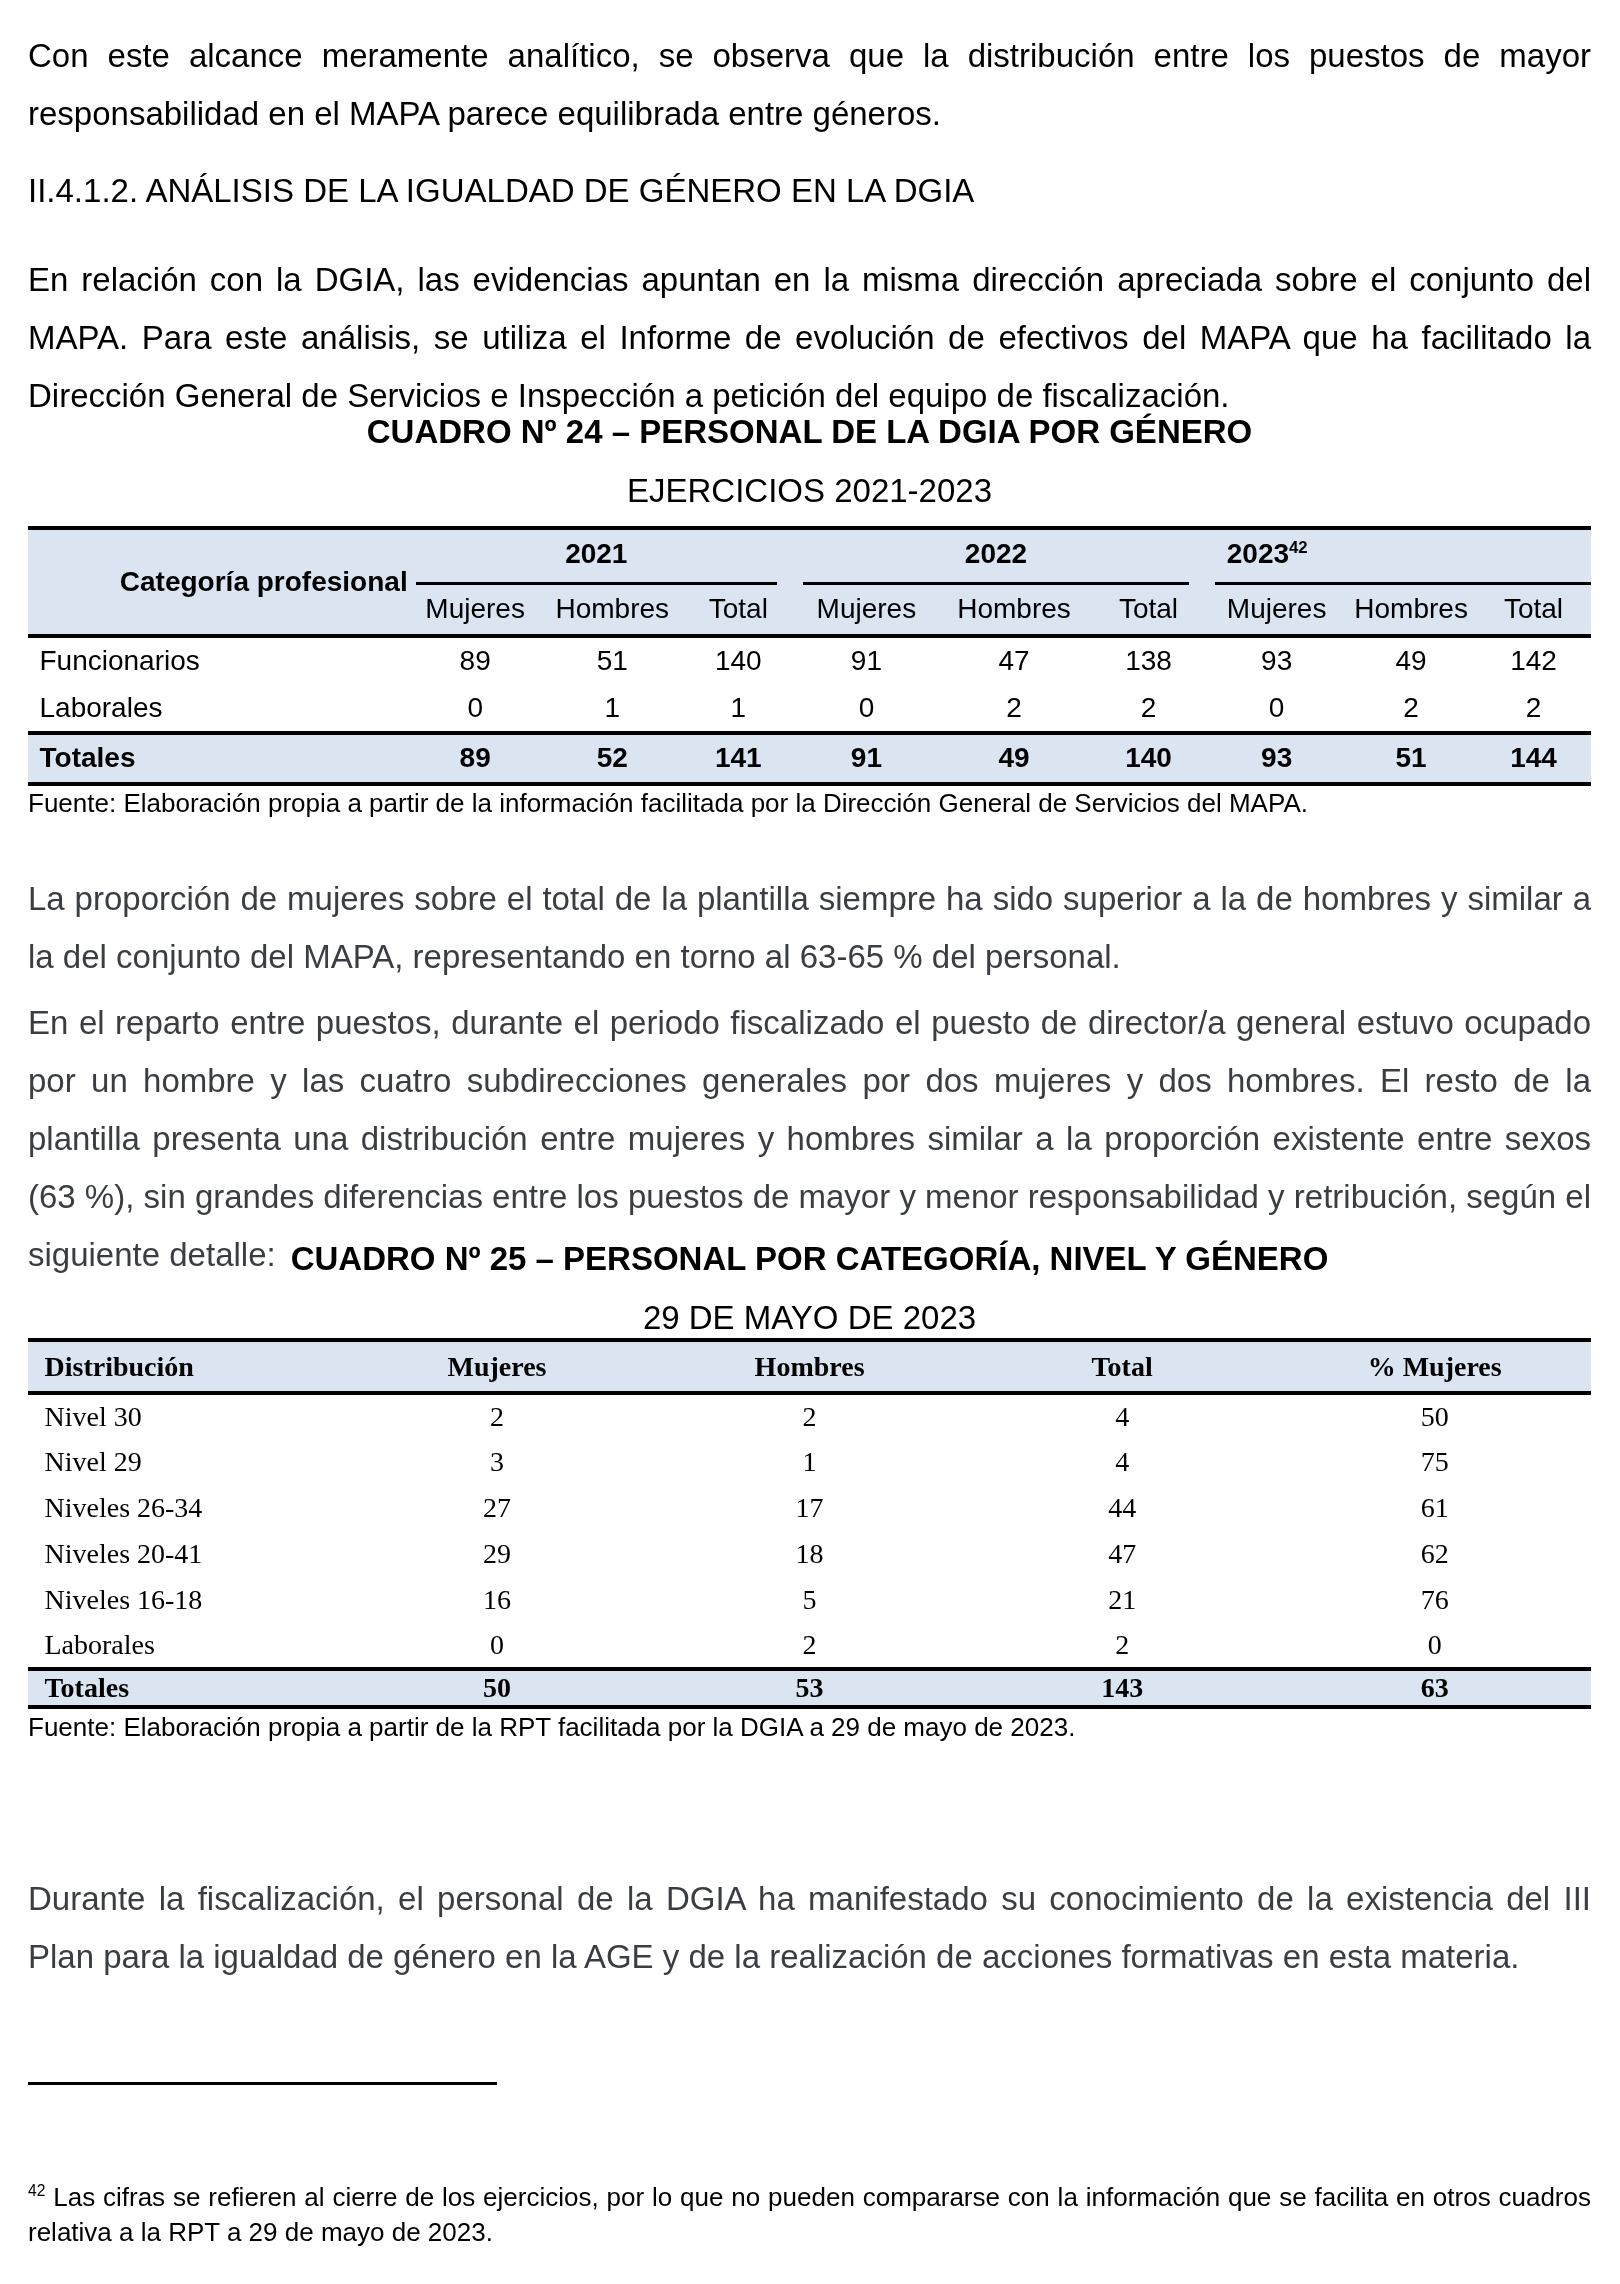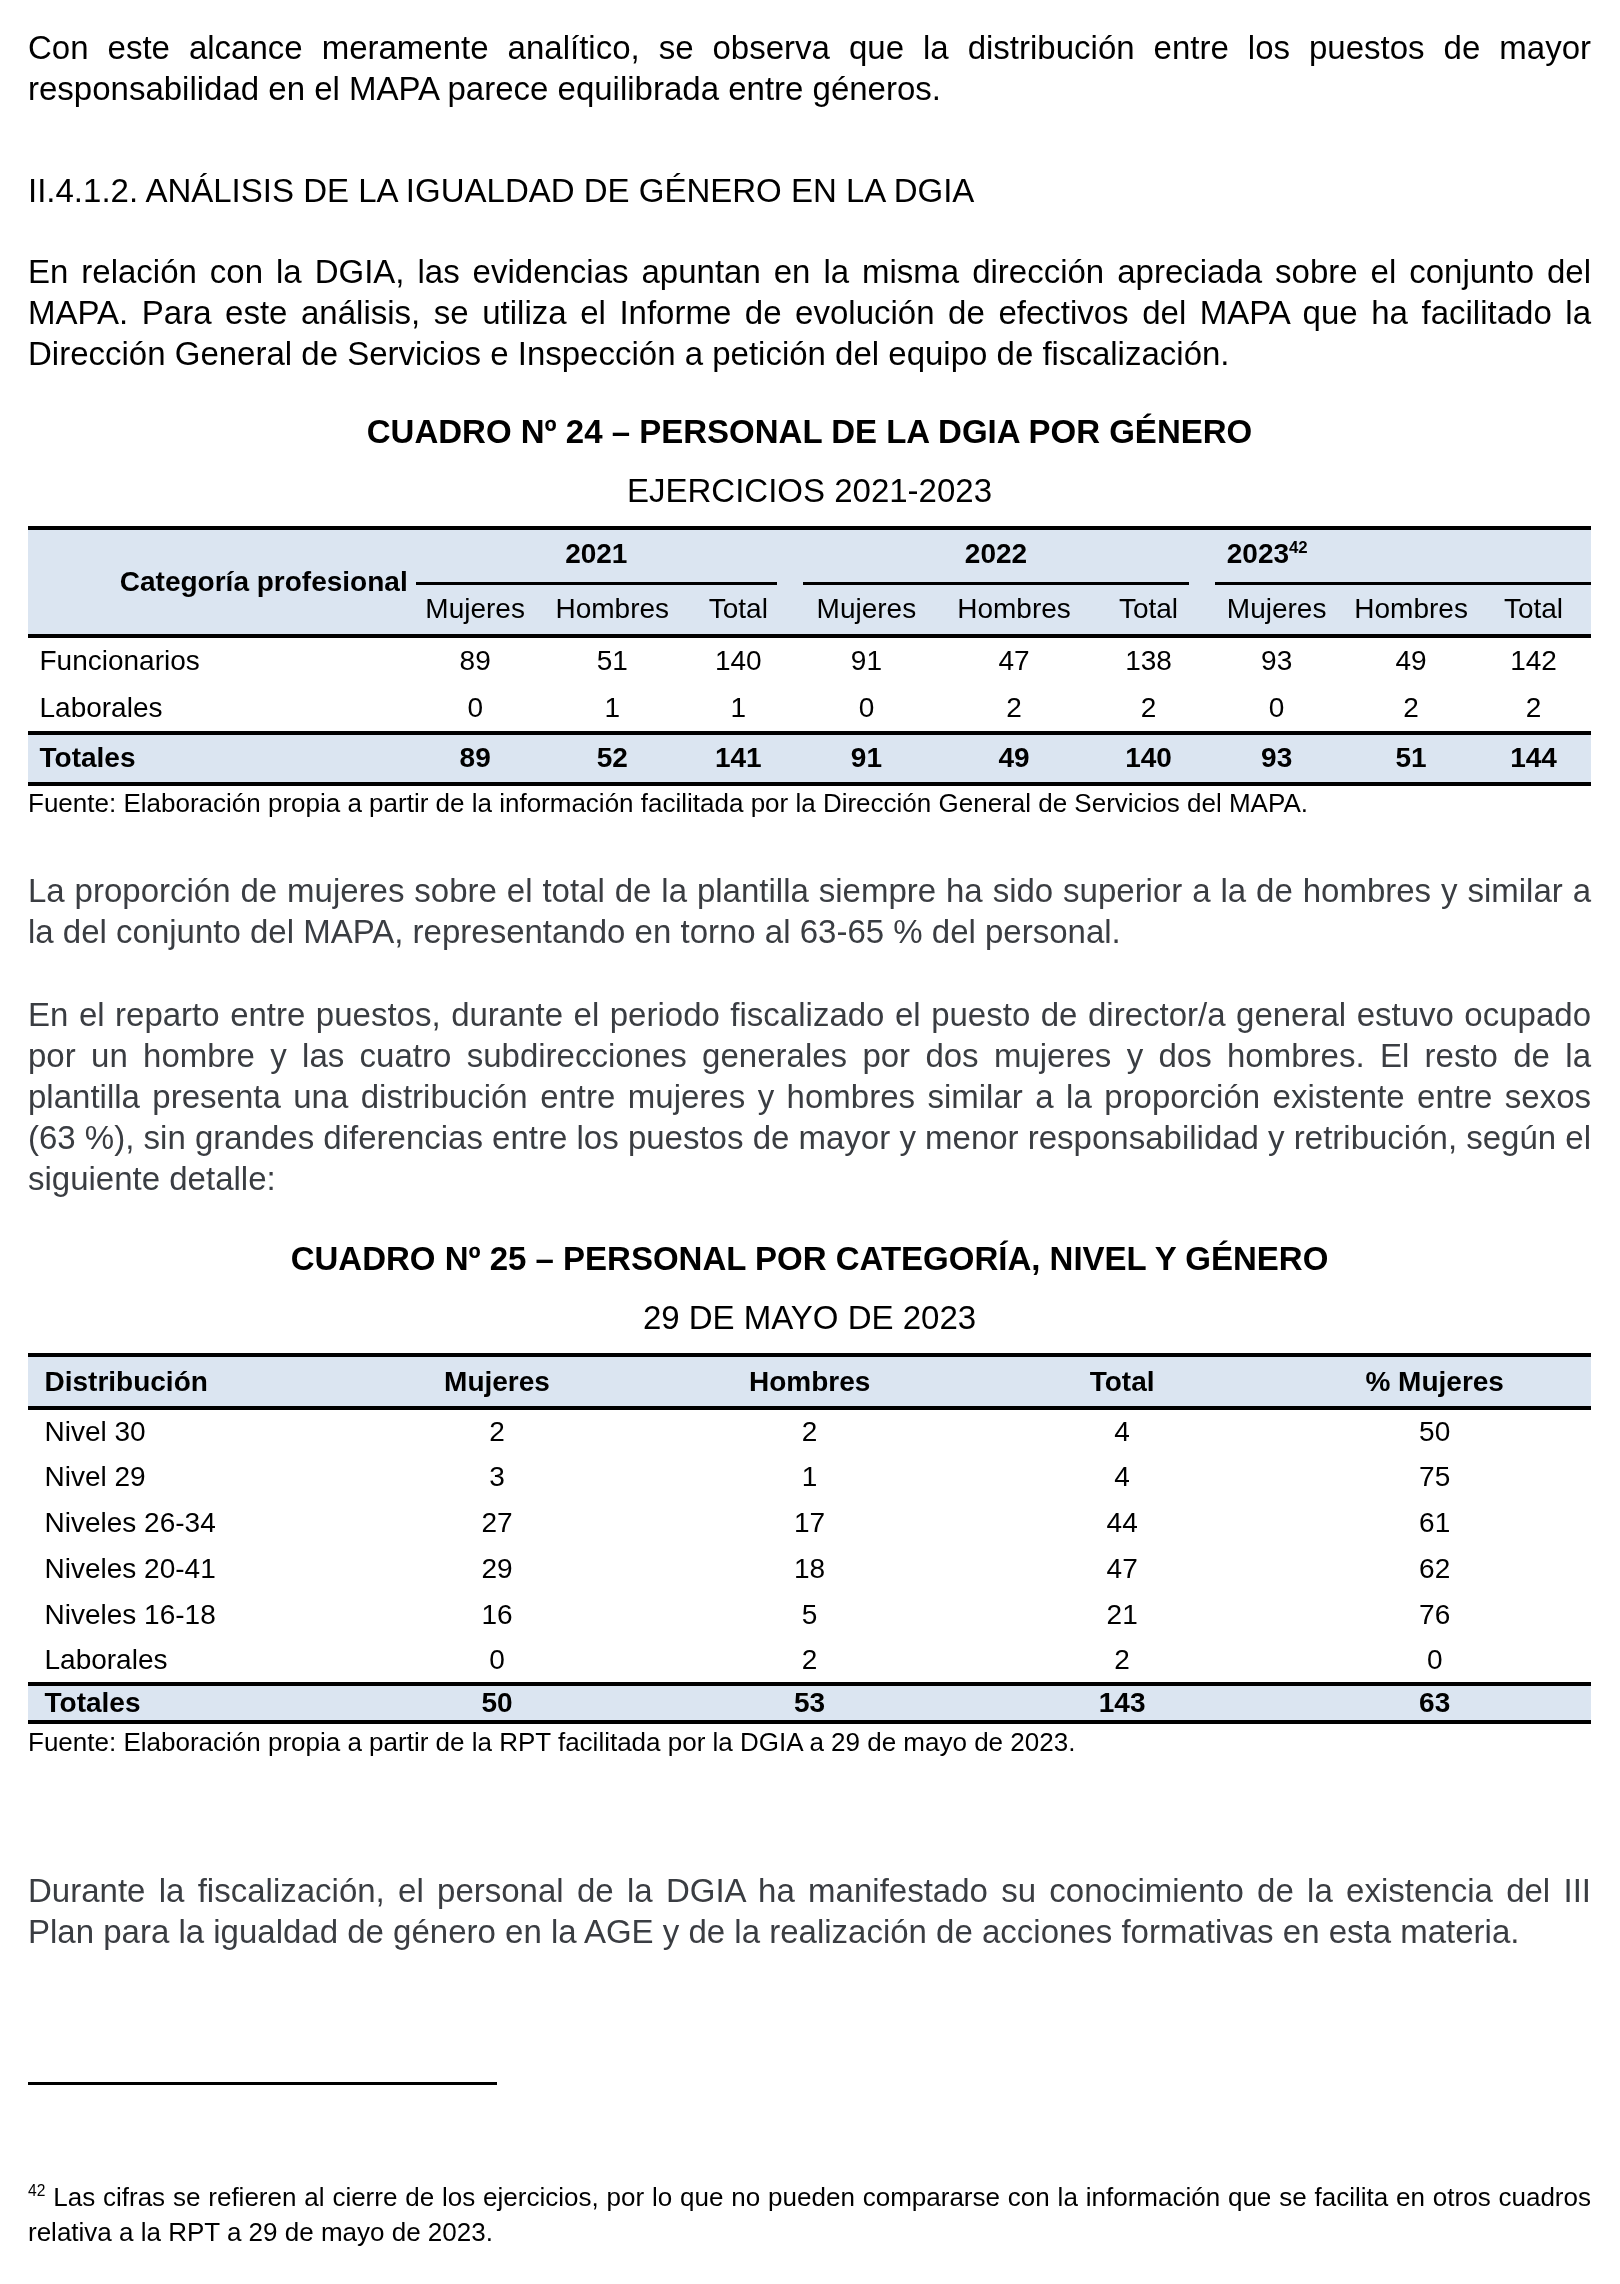--- a/index.html
+++ b/index.html
@@ -1,18 +1,18 @@
 <!DOCTYPE html>
 <html style="font-size:13px"><head>
 <meta charset="utf-8">
 <style>
   html, body { margin: 0; padding: 0; background: #ffffff; }
   body { width: 1621px; height: 2284px; position: relative; font-family: "Liberation Sans", sans-serif; color: #000; }
   .page { position: absolute; left: 28px; top: 0; width: 1563px; }
-  .p { font-size: 33px; line-height: 41px; text-align: justify; margin: 0; }
+  .p { font-size: 33px; line-height: 58px; text-align: justify; margin: 0; }
   .p.gray { color: #3a3d42; }
   .heading { font-size: 33px; line-height: 41px; margin: 0; }
   .cap-title { font-size: 33px; font-weight: bold; text-align: center; margin: 0; line-height: 41px; }
   .cap-sub { font-size: 33px; text-align: center; margin: 0; line-height: 41px; }
   table { border-collapse: collapse; width: 1563px; font-size: 28px; }
   .fuente { font-size: 26px; line-height: 33px; margin: 0; }
   .hdr { background: #dbe5f1; }
   th { font-weight: bold; }
   .t24 td, .t24 th { padding: 0; }
   .t24 .num { text-align: center; }
@@ -117,21 +117,21 @@
   </div>
 
   <p class="p gray" style="position:absolute; top:870px; width:1563px;">La proporción de mujeres sobre el total de la plantilla siempre ha sido superior a la de hombres y similar a la del conjunto del MAPA, representando en torno al 63-65 % del personal.</p>
 
   <p class="p gray" style="position:absolute; top:994px; width:1563px;">En el reparto entre puestos, durante el periodo fiscalizado el puesto de director/a general estuvo ocupado por un hombre y las cuatro subdirecciones generales por dos mujeres y dos hombres. El resto de la plantilla presenta una distribución entre mujeres y hombres similar a la proporción existente entre sexos (63 %), sin grandes diferencias entre los puestos de mayor y menor responsabilidad y retribución, según el siguiente detalle:</p>
 
   <div style="position:absolute; top:1238px; width:1563px;">
     <p class="cap-title">CUADRO Nº 25 – PERSONAL POR CATEGORÍA, NIVEL Y GÉNERO</p>
     <p class="cap-sub" style="margin-top:18px;">29 DE MAYO DE 2023</p>
 
-    <table style="margin-top:15px;">
+    <table style="margin-top:0;font-family:Liberation Serif, serif;">
       <colgroup>
         <col style="width:313px">
           <col style="width:313px">
           <col style="width:313px">
           <col style="width:313px">
           <col style="width:313px">
       </colgroup>
       <thead>
         <tr class="hdr" style="height:53px; border-top:4.1px solid #000; border-bottom:4.1px solid #000;">
           <th style="text-align:left; padding-left:16.5px;">Distribución</th>

